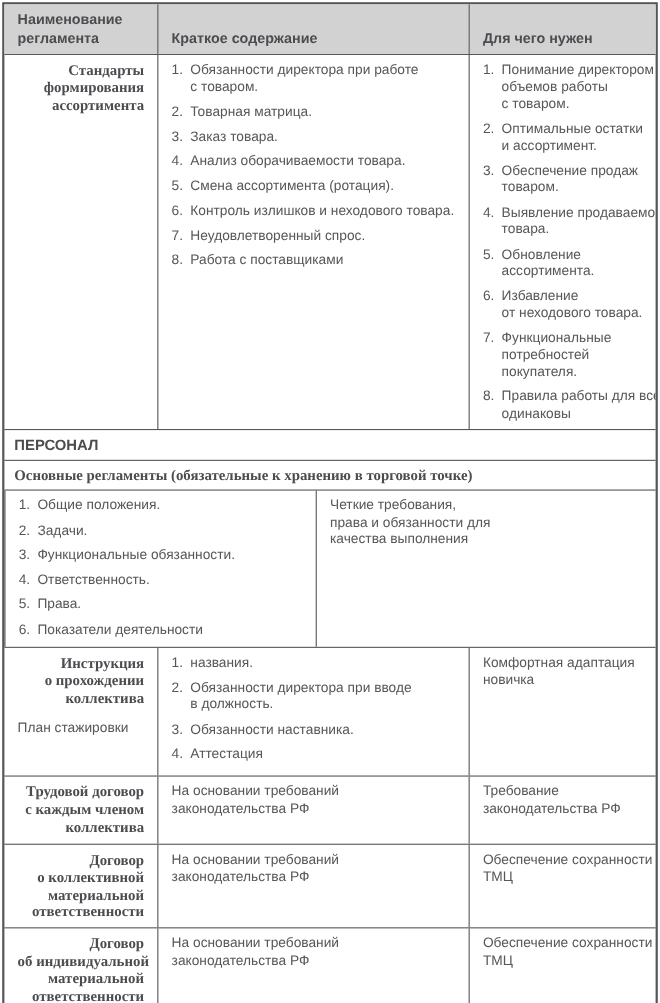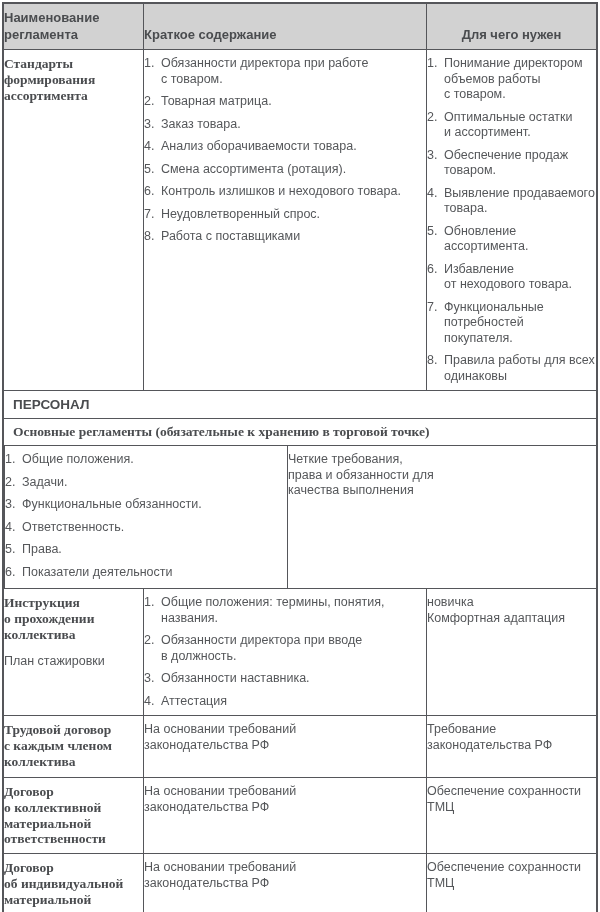--- a/index.html
+++ b/index.html
@@ -15,26 +15,26 @@
     font-family:"Liberation Sans",sans-serif;color:var(--body);
   }
   .doc-table{
     position:absolute;left:2px;top:2px;width:596px;
     border:2px solid var(--border);
     background:#ffffff;
   }
   .row{display:flex;border-top:1px solid var(--border);}
   .row:first-child{border-top:none;}
   .cell{
-    padding:6px 0;font-size:12.5px;line-height:15.5px;color:var(--body);
+    padding:6px 12px;font-size:12.5px;line-height:15.5px;color:var(--body);
     overflow:hidden;
   }
   .c1{width:139px;flex:none;}
   .c2{width:283px;flex:none;border-left:1px solid var(--border);}
-  .c3{flex:1;border-left:1px solid var(--border);justify-content:center;}
+  .c3{flex:1;border-left:1px solid var(--border);}
   
   .header-row .cell{
     background:var(--header-bg);
     display:flex;align-items:flex-end;
     font-weight:bold;color:var(--heading);
     font-size:13px;line-height:16.5px;
     padding-bottom:6px;
   }
   
   .section-cell{
@@ -42,21 +42,21 @@
     font-weight:bold;color:var(--heading);
     font-size:13.5px;line-height:16px;
     display:flex;align-items:center;
     padding:5px 9px;
   }
   .serif{font-family:"Liberation Serif","DejaVu Serif",serif;}
   
   .name-title{
     font-family:"Liberation Serif","DejaVu Serif",serif;
     font-weight:bold;color:var(--heading);
-    font-size:13.5px;line-height:15.8px;
+    font-size:13.5px;line-height:15.8px;text-align:right;
   }
   .name-note{font-size:12.5px;line-height:15.5px;color:var(--body);}
   .name-note.gap{margin-top:12px;}
   
   .li{display:flex;margin-top:7px;}
   .li:first-child{margin-top:0;}
   .num{flex:0 0 17px;}
   .li-text{flex:1;min-width:0;}
   .line{white-space:nowrap;}
 </style>
@@ -272,21 +272,20 @@
         </div>
       <div class="name-note gap">
           <div class="line">План стажировки</div>
         </div>
     </div>
     <div class="cell c2">
       <div>
           <div class="li">
             <span class="num">1.</span>
             <span class="li-text">
-              <div class="line">Общие положения: термины, понятия,</div>
               <div class="line">названия.</div>
             </span>
           </div>
           <div class="li">
             <span class="num">2.</span>
             <span class="li-text">
               <div class="line">Обязанности директора при вводе</div>
               <div class="line">в должность.</div>
             </span>
           </div>
@@ -299,22 +298,22 @@
           <div class="li">
             <span class="num">4.</span>
             <span class="li-text">
               <div class="line">Аттестация</div>
             </span>
           </div>
         </div>
     </div>
     <div class="cell c3">
       <div>
+          <div class="line">Комфортная адаптация</div>
           <div class="line">новичка</div>
-          <div class="line">Комфортная адаптация</div>
         </div>
     </div>
   </div>
 
   <div class="row" style="min-height:62px;">
     <div class="cell c1">
       <div class="name-title">
           <div class="line">Трудовой договор</div>
           <div class="line">с каждым членом</div>
           <div class="line">коллектива</div>

